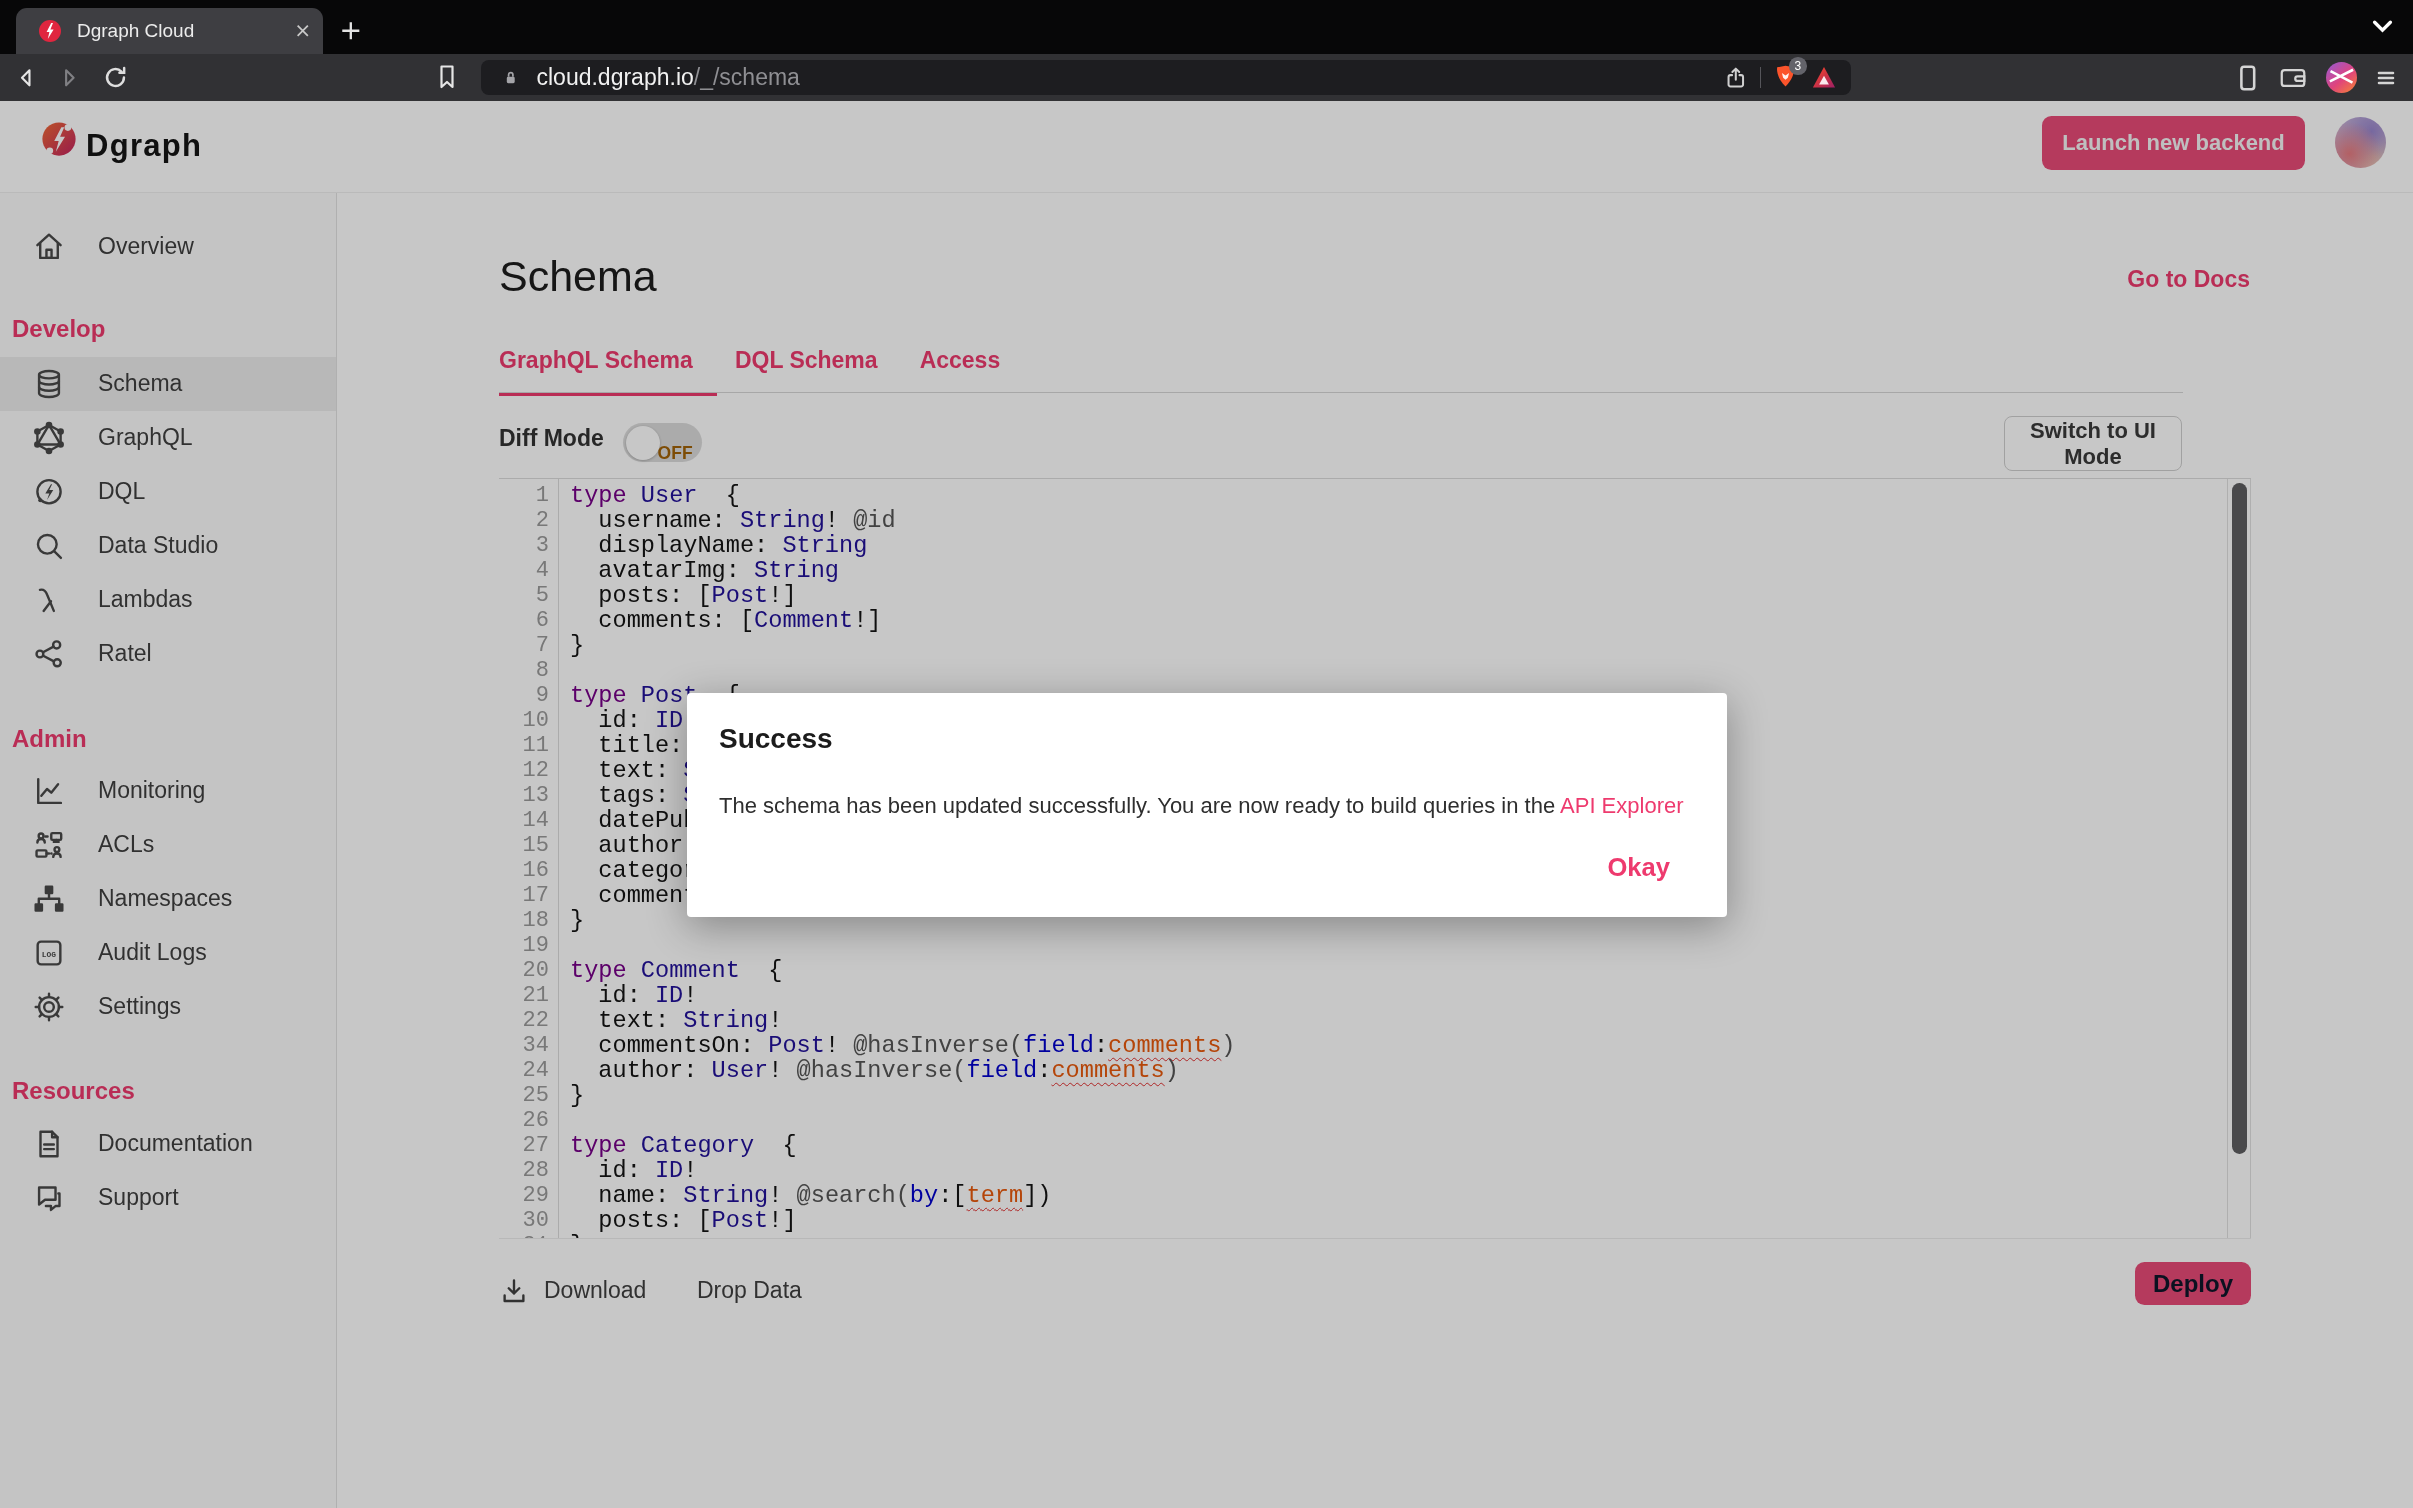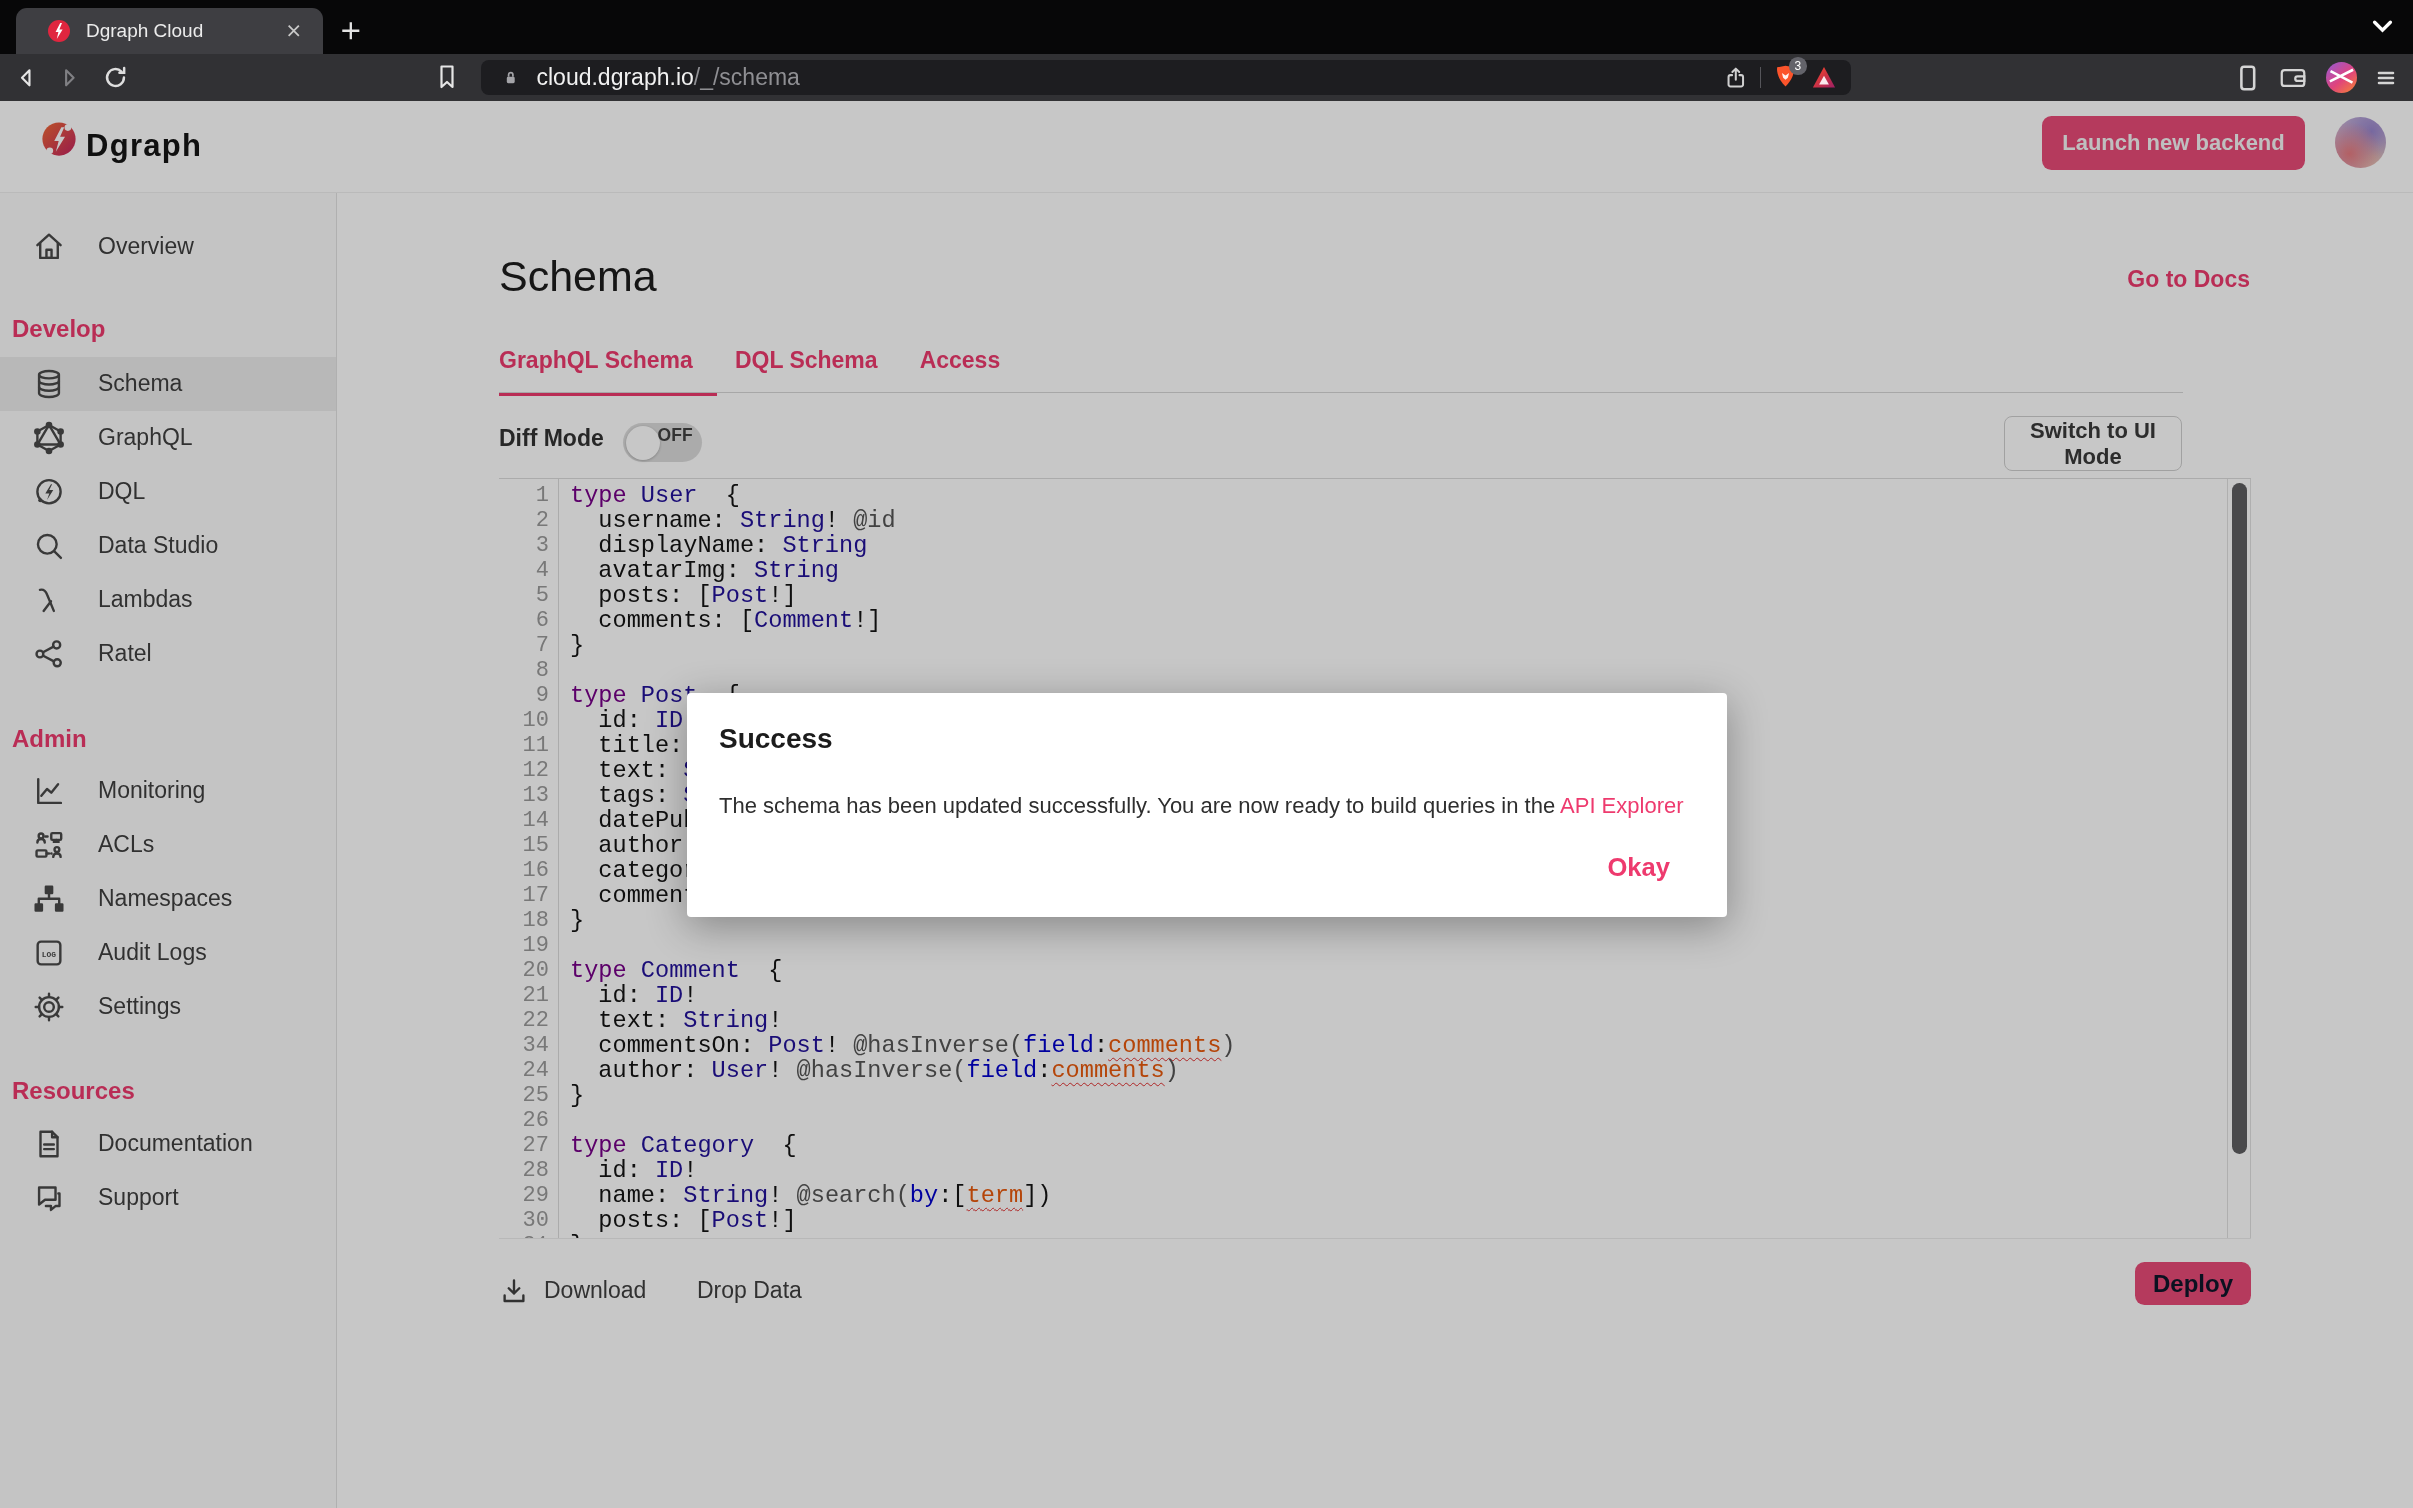--- a/index.html
+++ b/index.html
@@ -4,21 +4,21 @@
 <style>
   * { margin:0; padding:0; box-sizing:border-box; }
   html,body { background:#000; }
   .stage { position:relative; width:2413px; height:1508px; overflow:hidden;
            font-family:"Liberation Sans", sans-serif; }
 
   
   .chrome { position:absolute; left:0; top:0; width:100%; height:101px; }
   .tabstrip { position:absolute; left:0; top:0; width:100%; height:54px; background:#070708; }
   .tab { position:absolute; left:16px; top:8px; width:307px; height:46px; background:#3e3e42;
-         border-radius:10.8px 10.8px 0 0; display:flex; align-items:center; padding:0 16px; }
+         border-radius:10.8px 10.8px 0 0; display:flex; align-items:center; padding:0 7px; }
   .tab-favicon { width:24px; height:24px; margin-left:15px; flex:0 0 auto; }
   .tab-title { color:#ececec; font-size:19px; margin-left:15px; flex:1; white-space:nowrap; }
   .tab-close { width:27px; height:27px; color:#c9c9c9; display:flex; align-items:center; justify-content:center; }
   .newtab { position:absolute; left:335px; top:15px; width:32px; height:32px; color:#e3e3e3;
             display:flex; align-items:center; justify-content:center; }
   .corner-chevron { position:absolute; right:17.5px; top:16px; color:#fff; }
   .urlrow { position:absolute; left:0; top:54px; width:100%; height:47px; background:#313134;
             display:flex; align-items:center; }
   .navbtn { width:30px; height:30px; display:flex; align-items:center; justify-content:center; }
   .nav-back { margin-left:12px; color:#e6e6e6; }
@@ -83,21 +83,21 @@
 
   .tabsrow { position:absolute; left:162px; top:154px; display:flex; gap:42px; }
   .tab-item { font-size:23px; font-weight:600; color:var(--accent); padding-bottom:21.5px; position:relative; }
   .tab-item.active:after { content:""; position:absolute; left:0; right:-24px; bottom:0; height:4px; background:var(--accent); }
   .tabs-border { position:absolute; left:162px; top:199px; width:1684px; height:1.3px; background:#d6d6d6; }
 
   .diff-label { position:absolute; left:162px; top:232px; font-size:23px; font-weight:600; color:#333; }
   .toggle { position:absolute; left:286px; top:230px; width:79px; height:39px; border-radius:19.5px; background:#dcdcdc; }
   .toggle-knob { position:absolute; left:2.7px; top:2.7px; width:34px; height:34px; border-radius:50%; background:#fff;
                  box-shadow:0 0.7px 2.7px rgba(0,0,0,.25); }
-  .toggle-text { position:absolute; right:9.4px; top:2px; font-size:17.5px; font-weight:700; color:#404040; }
+  .toggle-text { position:absolute; right:9.4px; top:20px; font-size:17.5px; font-weight:700; color:#a16207; }
   .switch-btn { position:absolute; left:1667px; top:223px; width:178px; height:55px; background:#fff;
                 border:1.3px solid #cfcfcf; border-radius:8px; color:#3a3a3a; font-size:22px; font-weight:600;
                 font-family:"Liberation Sans",sans-serif; display:flex; align-items:center; justify-content:center; }
 
   .editor { position:absolute; left:162px; top:285px; width:1752px; height:761px; background:#fff;
             border-top:1.3px solid #dcdcdc; border-bottom:0.7px solid #ececec; overflow:hidden;
             font-family:"Liberation Mono","DejaVu Sans Mono",monospace; }
   .gutter-sep { position:absolute; left:59px; top:0; bottom:0; width:1.3px; background:#dcdcdc; }
   .gutter { position:absolute; left:0; top:4px; width:50px; }
   .gutter div { height:25px; line-height:25px; text-align:right; font-size:22px; color:#9a9a9a; }

